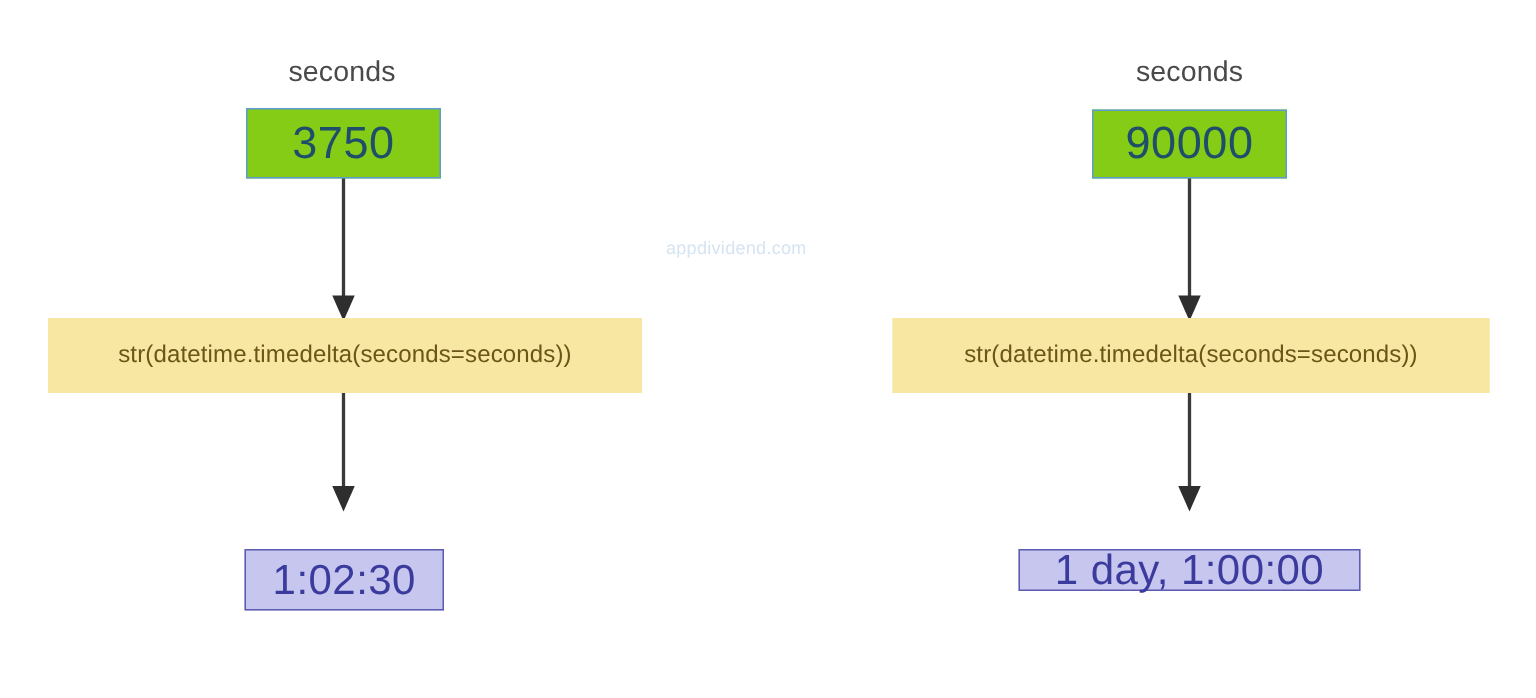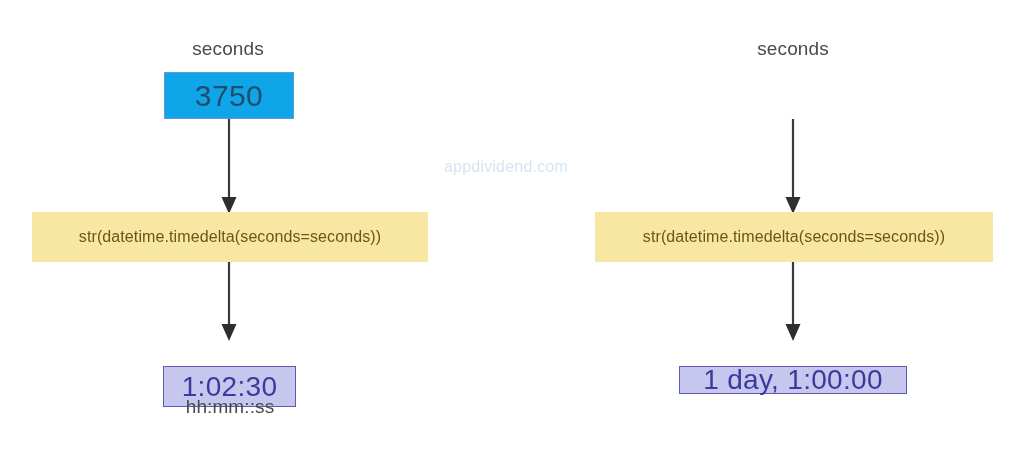--- a/index.html
+++ b/index.html
@@ -35,21 +35,21 @@
 
   
   .caption {
     color: #4a4a4a;
     font-size: 19px;
     letter-spacing: 0.1px;
   }
 
   
   .box-input {
-    background: #0ea5e9;
+    background: #84cc16;
     border: 1.5px solid #5d9bd1;
     color: #1f4e6b;
     font-size: 30px;
     letter-spacing: 0.4px;
   }
 
   
   .box-expr {
     background: #f7e7a3;
     border: 1px solid #f7e7a3;
@@ -71,21 +71,21 @@
   
   .arrow {
     position: absolute;
     overflow: visible;
   }
 
   
   .watermark {
     position: absolute;
     color: #d6e4f2;
-    font-size: 16px;
+    font-size: 12px;
     letter-spacing: 0.2px;
     white-space: nowrap;
   }
 </style>
 </head>
 <body>
 
 <div class="canvas">
 
   <div class="node caption" style="left:152px; top:36px; width:152px; height:26px;">seconds</div>
@@ -99,26 +99,26 @@
 
   <div class="node box-expr" style="left:32px; top:212px; width:396px; height:50px;">str(datetime.timedelta(seconds=seconds))</div>
 
   <svg class="arrow" style="left:213px; top:262px; width:32px; height:82px;" viewBox="0 0 32 82">
     <line x1="16" y1="0" x2="16" y2="66" stroke="#3a3a3a" stroke-width="2.2"></line>
     <polygon points="16,79 8.5,62 23.5,62" fill="#2e2e2e"></polygon>
   </svg>
 
   <div class="node box-output" style="left:163px; top:341px; width:133px; height:41px;">1:02:30</div>
 
-  <div class="node caption" style="left:155px; top:394px; width:150px; height:26px;">hh:mm::ss</div>
 
   <div class="watermark" style="left:444px; top:158px;">appdividend.com</div>
 
   <div class="node caption" style="left:717px; top:36px; width:152px; height:26px;">seconds</div>
 
+  <div class="node box-input" style="left:728px; top:73px; width:130px; height:46px;">90000</div>
 
   <svg class="arrow" style="left:777px; top:119px; width:32px; height:98px;" viewBox="0 0 32 98">
     <line x1="16" y1="0" x2="16" y2="82" stroke="#3a3a3a" stroke-width="2.2"></line>
     <polygon points="16,95 8.5,78 23.5,78" fill="#2e2e2e"></polygon>
   </svg>
 
   <div class="node box-expr" style="left:595px; top:212px; width:398px; height:50px;">str(datetime.timedelta(seconds=seconds))</div>
 
   <svg class="arrow" style="left:777px; top:262px; width:32px; height:82px;" viewBox="0 0 32 82">
     <line x1="16" y1="0" x2="16" y2="66" stroke="#3a3a3a" stroke-width="2.2"></line>

